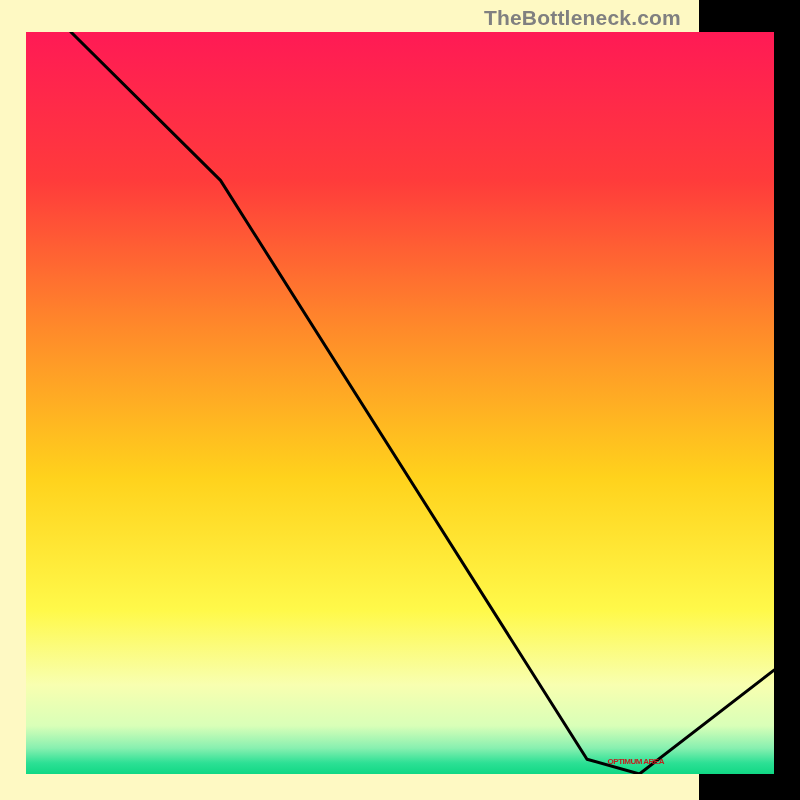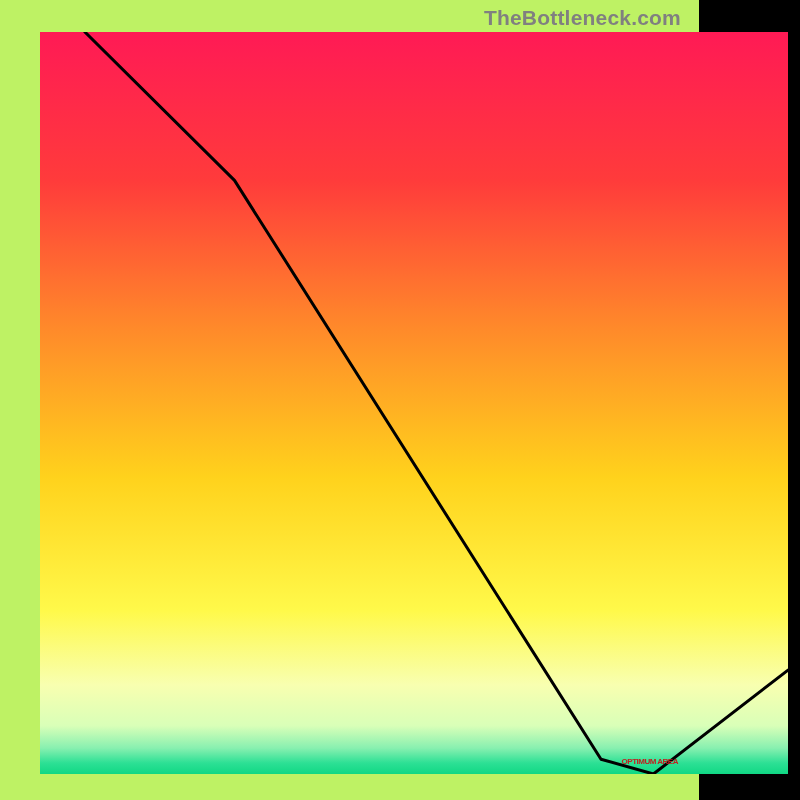--- a/index.html
+++ b/index.html
@@ -8,35 +8,35 @@
     background: #000;
     width: 800px;
     height: 800px;
     overflow: hidden;
     font-family: Arial, sans-serif;
   }
   .container {
     position: relative;
     width: 699px;
     height: 800px;
-    background: #bef264;
+    background: #fef9c3;
   }
   .watermark {
     position: absolute;
     top: 6px;
     right: 18px;
     color: #808080;
     font-size: 21px;
     font-weight: bold;
     z-index: 10;
     letter-spacing: 0.2px;
   }
   .plot-area {
     position: absolute;
-    left: 40px;
+    left: 26px;
     top: 32px;
     width: 748px;
     height: 742px;
   }
   .gradient-bg {
     position: absolute;
     left: 0;
     top: 0;
     width: 100%;
     height: 100%;

